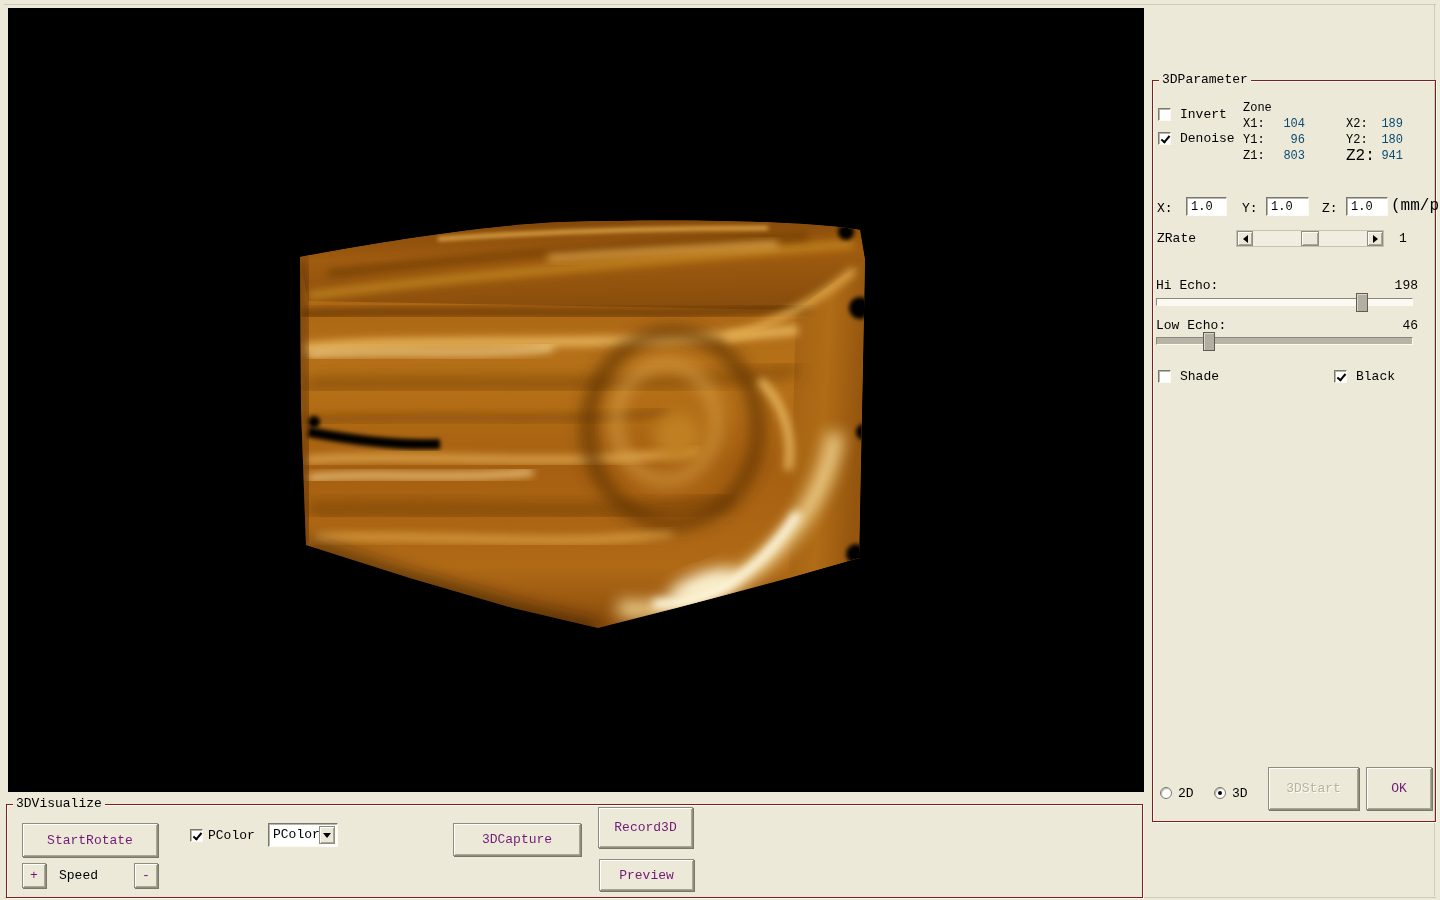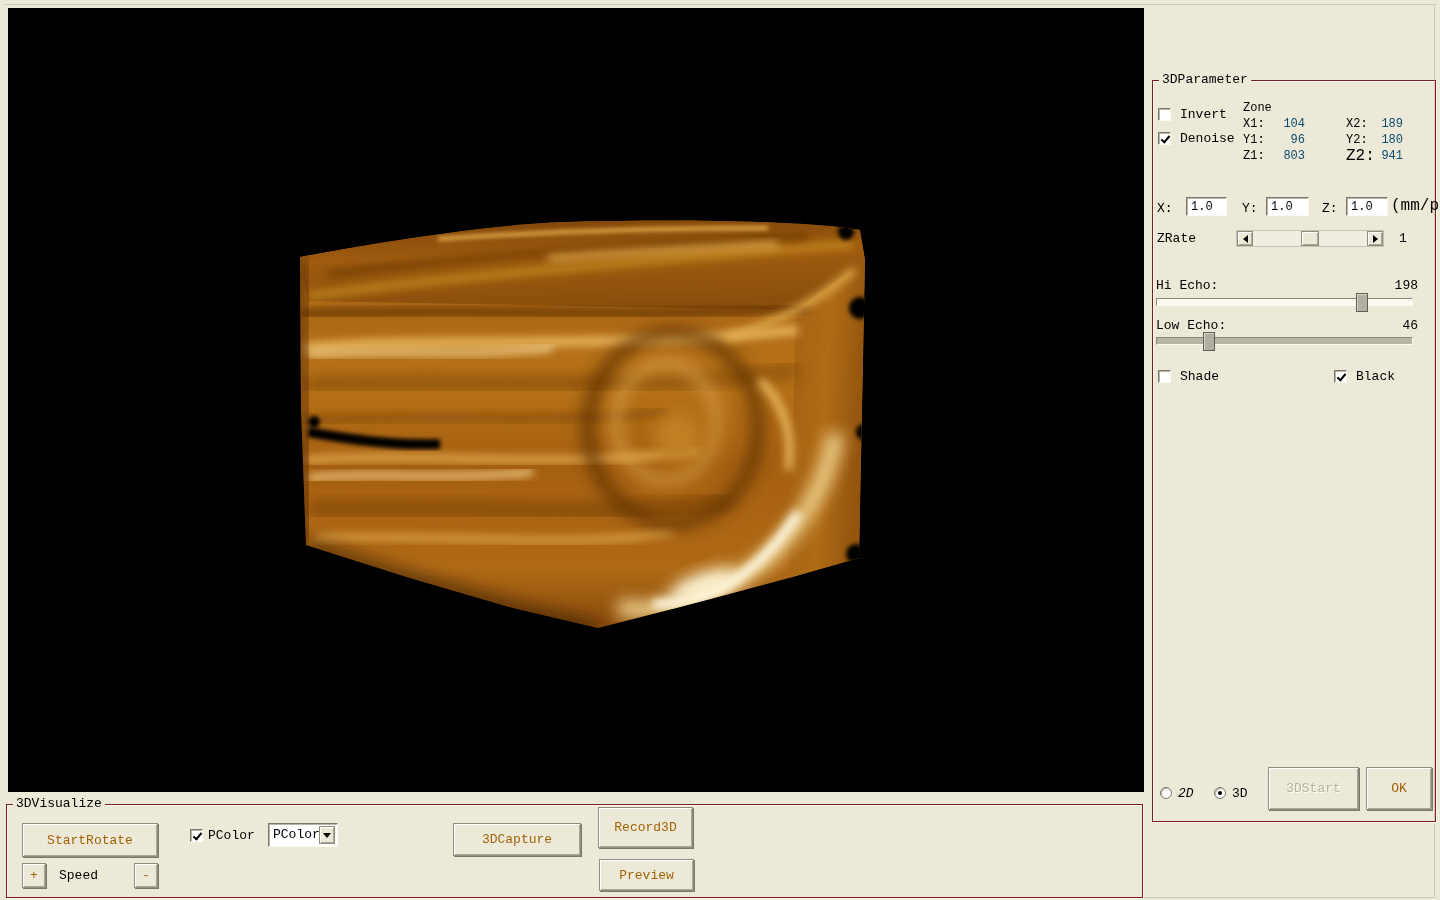--- a/index.html
+++ b/index.html
@@ -21,21 +21,21 @@
     font-size:13px;line-height:15px;white-space:nowrap;
   }
   .lbl{position:absolute;white-space:nowrap;line-height:15px;}
   .val-blue{color:#0c4a6e;}
   .num{text-align:right;}
   
   .btn{
     position:absolute;background:#ece9d8;border:1px solid #8f8d7e;
     box-shadow:inset 1px 1px 0 #ffffff, inset -1px -1px 0 #a9a695, 1px 1px 0 #7a786b;
     display:flex;align-items:center;justify-content:center;
-    font-family:inherit;font-size:13px;color:#a16207;cursor:pointer;box-sizing:border-box;
+    font-family:inherit;font-size:13px;color:#701a75;cursor:pointer;box-sizing:border-box;
   }
   .btn.disabled{color:#b6b3a1;text-shadow:1px 1px 0 #fffef4;}
   
   .cb{
     position:absolute;width:13px;height:13px;background:#fff;box-sizing:border-box;
     border:1px solid;border-color:#7a786c #fdfbf0 #fdfbf0 #7a786c;
     box-shadow:inset 1px 1px 0 #b9b6a8;cursor:pointer;
   }
   .cb.on::after{
     content:"";position:absolute;left:2px;top:3px;width:7px;height:3px;
@@ -238,21 +238,21 @@
     <div class="slider-track dark" style="left:3px;top:256px;width:257px;">
       <div class="slider-thumb" style="top: -6px; left: 18%;"></div>
     </div>
 
     <div class="cb" style="left:5px;top:289px;"></div>
     <span class="lbl" style="left:27px;top:288px;">Shade</span>
     <div class="cb on" style="left:181px;top:289px;"></div>
     <span class="lbl" style="left:203px;top:288px;">Black</span>
 
     <div class="rd" style="left:7px;top:706px;"></div>
-    <span class="lbl" style="left:25px;top:705px;font-style:italic;">2D</span>
+    <span class="lbl" style="left:25px;top:705px;">2D</span>
     <div class="rd on" style="left:61px;top:706px;"></div>
     <span class="lbl" style="left:79px;top:705px;">3D</span>
     <button class="btn disabled" style="left:115px;top:686px;width:91px;height:43px;">3DStart</button>
     <button class="btn" style="left:213px;top:686px;width:66px;height:43px;">OK</button>
   </div>
 
   <div class="groupbox" style="left:6px;top:804px;width:1135px;height:92px;">
     <span class="legend">3DVisualize</span>
 
     <button class="btn" style="left:15px;top:18px;width:136px;height:34px;">StartRotate</button>

